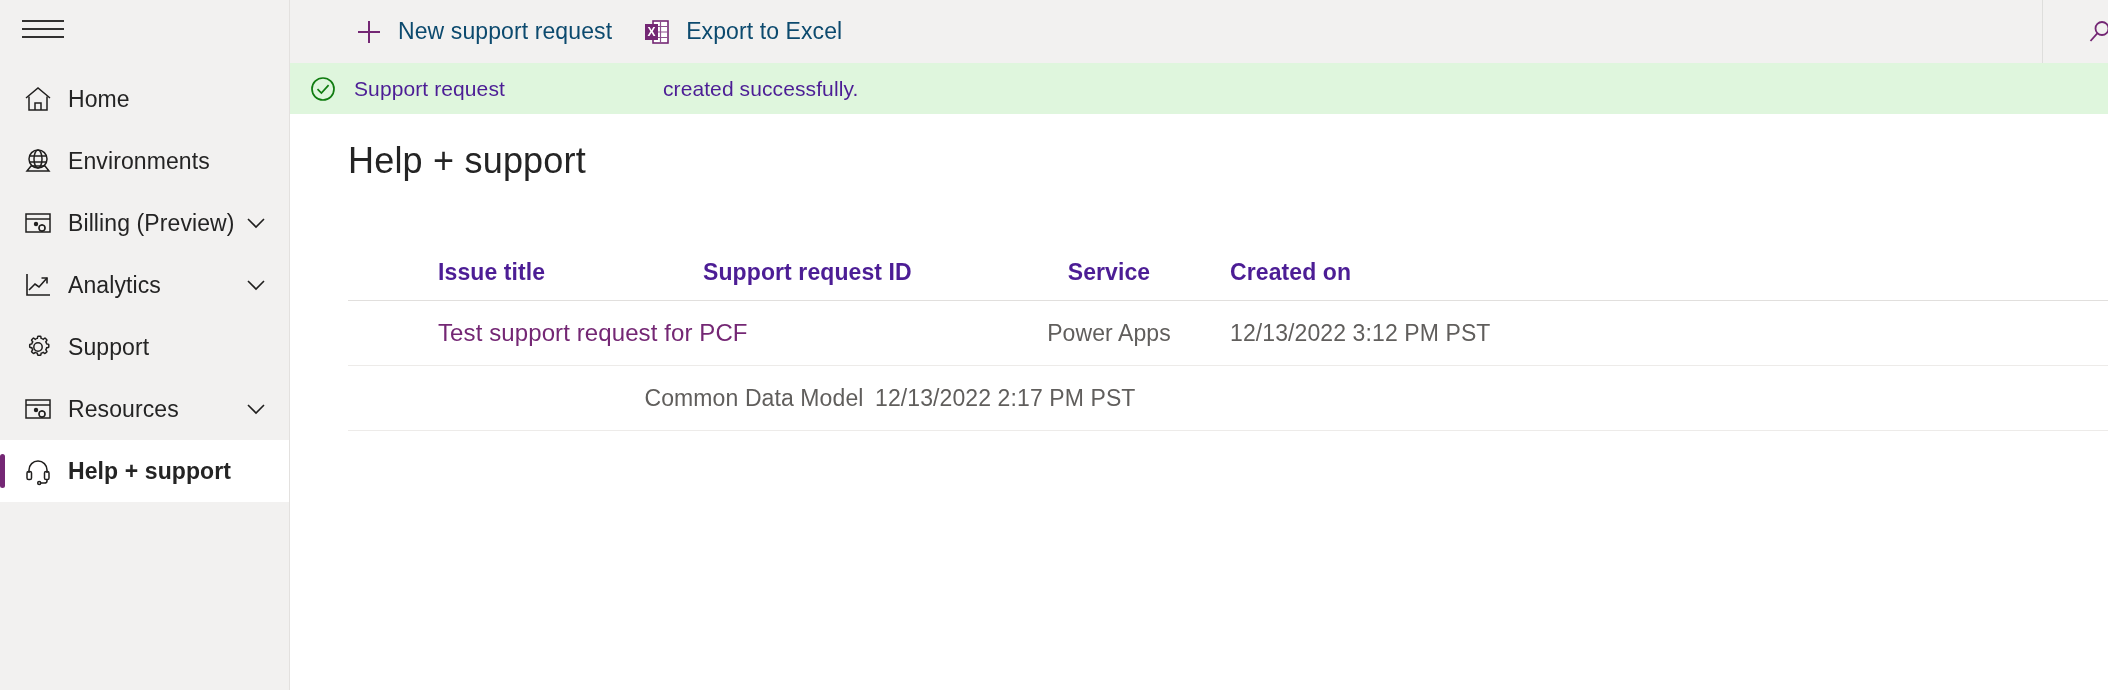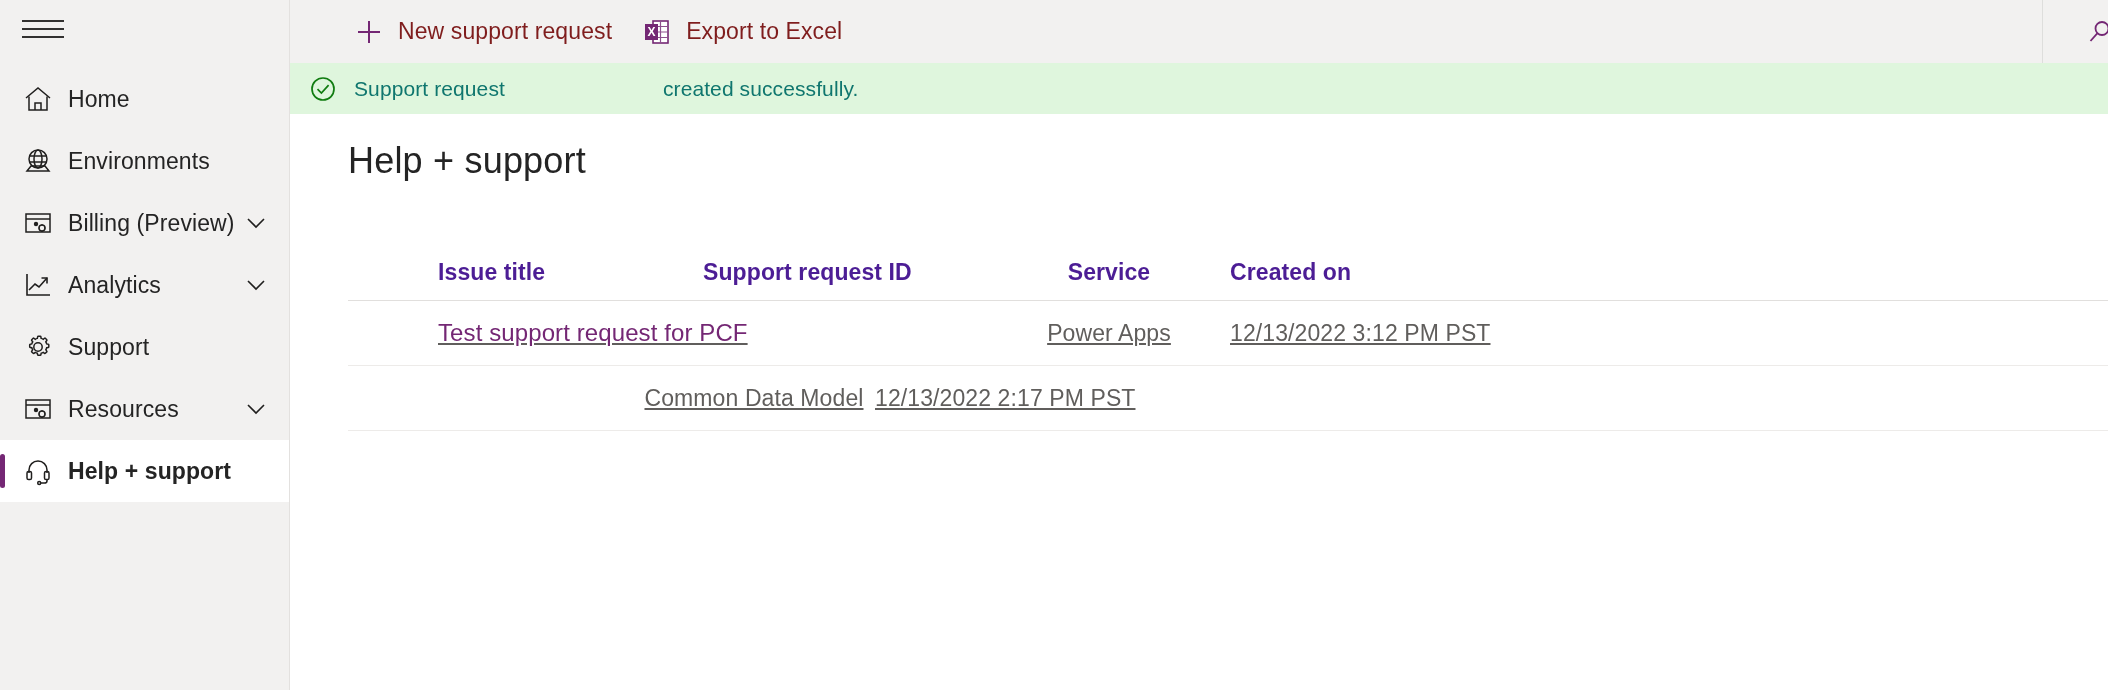--- a/index.html
+++ b/index.html
@@ -77,21 +77,21 @@
   .commandbar{
     height:63px;min-height:63px;
     background:#f2f1f0;
     display:flex;align-items:center;
     position:relative;
   }
   .cmd-btn{
     display:flex;align-items:center;
     height:63px;padding:0 14px;
     cursor:pointer;
-    color:#7f1d1d;
+    color:#0c4a6e;
   }
   .cmd-btn:first-child{margin-left:48px;}
   .cmd-btn .cmd-ico{
     width:34px;height:34px;display:flex;align-items:center;justify-content:center;margin-right:12px;
   }
   .cmd-btn .cmd-lbl{font-size:23px;white-space:nowrap;letter-spacing:.1px;}
 
   .search-wrap{
     margin-left:auto;
     height:63px;
@@ -104,21 +104,21 @@
   .search-wrap .s-ico{width:34px;height:34px;display:flex;align-items:center;justify-content:center;margin-right:14px;}
 
   .banner{
     height:51px;min-height:51px;
     background:#dff6dd;
     display:flex;align-items:center;
     padding-left:18px;
     box-sizing:border-box;
   }
   .banner .b-ico{width:30px;height:30px;display:flex;align-items:center;justify-content:center;margin-right:16px;}
-  .banner .b-txt{font-size:21px;color:#0f766e;letter-spacing:.1px;white-space:pre;}
+  .banner .b-txt{font-size:21px;color:#4c1d95;letter-spacing:.1px;white-space:pre;}
   .banner .b-gap{display:inline-block;width:158px;}
 
   .content{flex:1;padding-left:58px;padding-top:26px;box-sizing:border-box;overflow:hidden;}
   .page-title{
     font-size:36px;
     font-weight:normal;
     color:#242424;
     margin:0;padding:0;
     letter-spacing:.2px;
   }
@@ -146,21 +146,20 @@
     display:flex;align-items:center;
     height:64px;
     border-bottom:1px solid #edebe9;
   }
   .td{
     font-size:23px;
     color:#605e5c;
     letter-spacing:.1px;
     box-sizing:border-box;
     white-space:nowrap;
-    text-decoration:underline;
   }
   .td a,.link{
     color:#742774;
     text-decoration:none;
     cursor:pointer;
     font-size:24px;
   }
 
   .c1{width:355px;padding-left:90px;}
   .c2{width:285px;}

